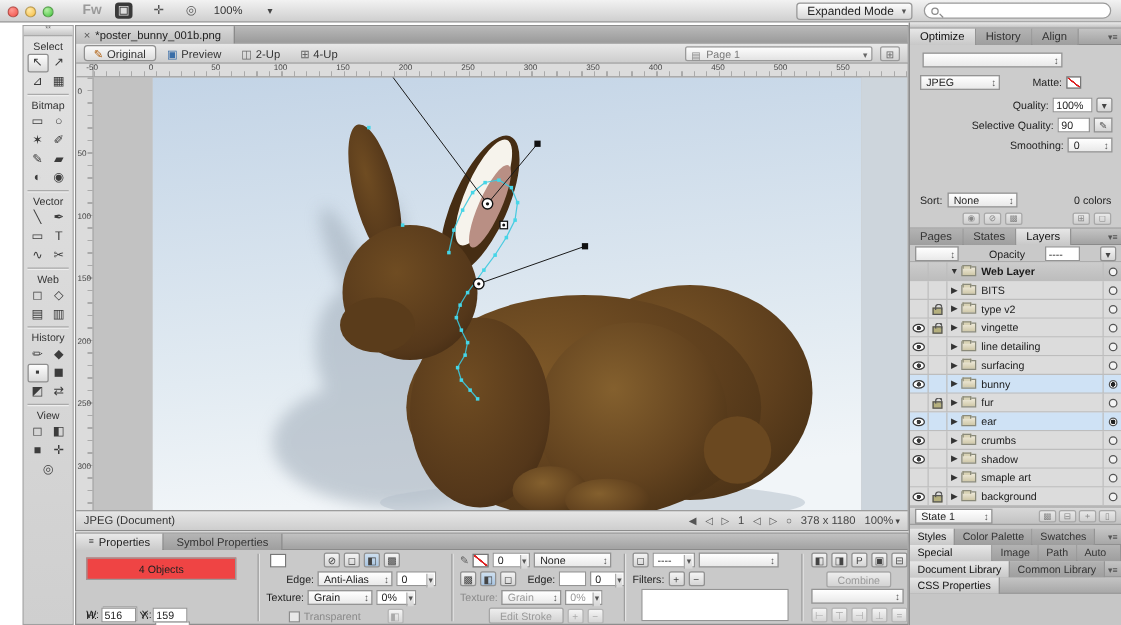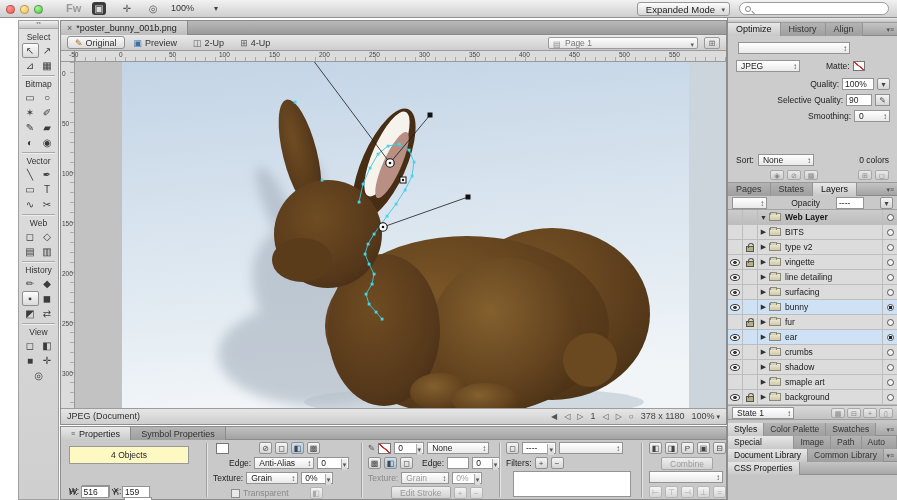--- a/index.html
+++ b/index.html
@@ -75,21 +75,21 @@
   .statusR .zm:after { content:" ▾"; font-size:7px; }
 
   
   .props { position:absolute; left:60px; top:426px; width:667px; height:74px; background:#c9c9c9; border:1px solid #8d8d8d; }
   .ptabbar { height:13px; background:linear-gradient(#c2c2c2,#a2a2a2); border-bottom:1px solid #8a8a8a; display:flex; }
   .ptab { height:13px; padding:0 10px; font-size:9px; line-height:12px; color:#222; display:flex; gap:4px; align-items:center; }
   .ptab.active { background:linear-gradient(#e9e9e9,#cacaca); border-right:1px solid #8a8a8a; }
   .ptab.inactive { color:#333; border-right:1px solid #8a8a8a; background:linear-gradient(#b5b5b5,#9e9e9e); }
   .pcontent { position:relative; height:60px; font-size:8.5px; }
   .pdiv { position:absolute; top:3px; bottom:3px; width:1px; background:#9f9f9f; box-shadow:1px 0 0 #e3e3e3; }
-  .objbox { position:absolute; left:8px; top:6px; width:120px; height:18px; background:#fef9c3; border:1px solid #999; text-align:center; line-height:17px; color:#222; }
+  .objbox { position:absolute; left:8px; top:6px; width:120px; height:18px; background:#ef4444; border:1px solid #999; text-align:center; line-height:17px; color:#222; }
   .fld { background:#fff; border:1px solid #949494; height:12px; font-size:8.5px; padding:0 2px; font-family:"Liberation Sans",sans-serif; color:#222;}
   .lab { color:#222; }
   .dim { color:#8a8a8a; }
   .row { position:absolute; display:flex; align-items:center; gap:3px; }
   .combo { position:relative; background:linear-gradient(#fff,#e9e9e9); border:1px solid #949494; height:12px; line-height:11px; padding:0 12px 0 4px; color:#222; }
   .combo:after { content:"↕"; position:absolute; right:2px; top:0; font-size:8px; color:#555; }
   .spin { position:relative; background:#fff; border:1px solid #949494; height:12px; line-height:11px; padding:0 11px 0 3px; color:#222; }
   .spin:after { content:"▾"; position:absolute; right:1px; top:1px; font-size:7px; color:#555; background:linear-gradient(#f2f2f2,#d5d5d5); border-left:1px solid #aaa; padding:0 1px; }
   .minibtn { height:12px; min-width:13px; background:linear-gradient(#f5f5f5,#d5d5d5); border:1px solid #919191; border-radius:2px; font-size:8px; color:#444; text-align:center; line-height:11px; padding:0 1px; }
   .minibtn.on { background:linear-gradient(#cfe0f0,#a8c4e0); }

